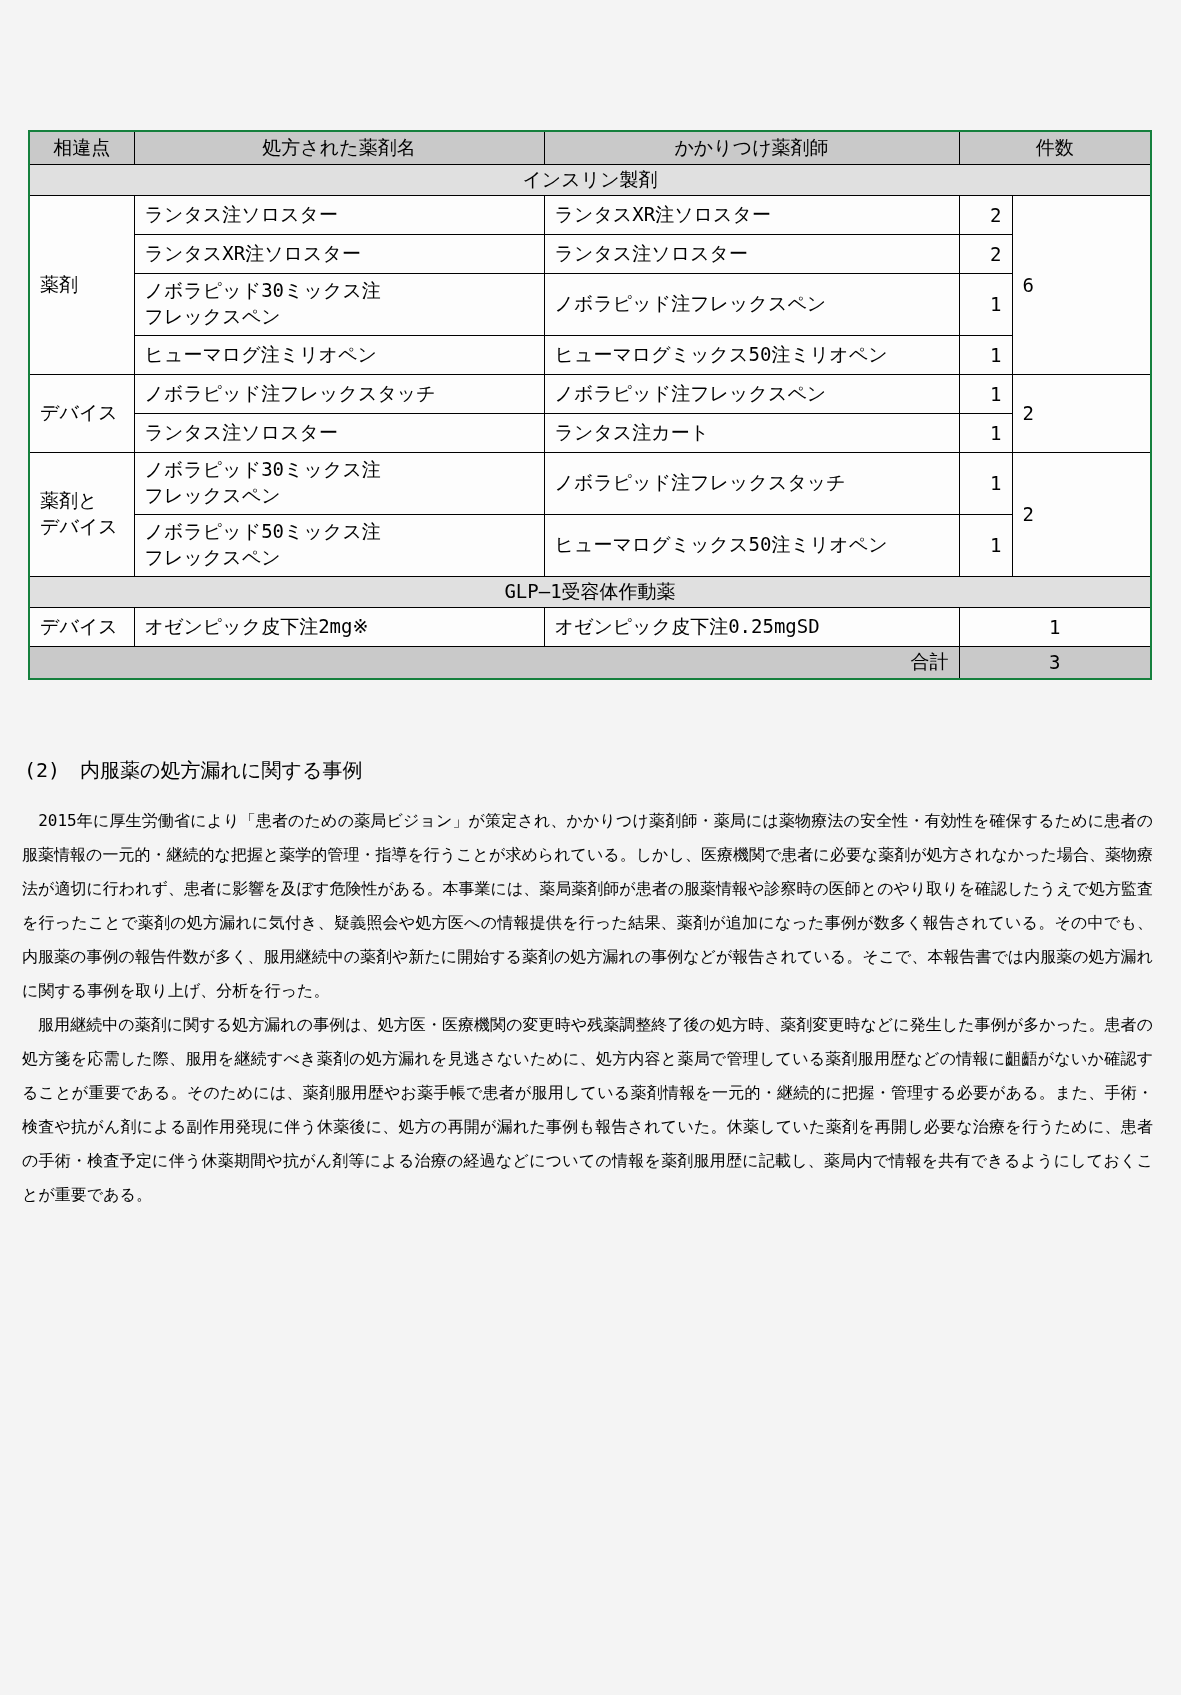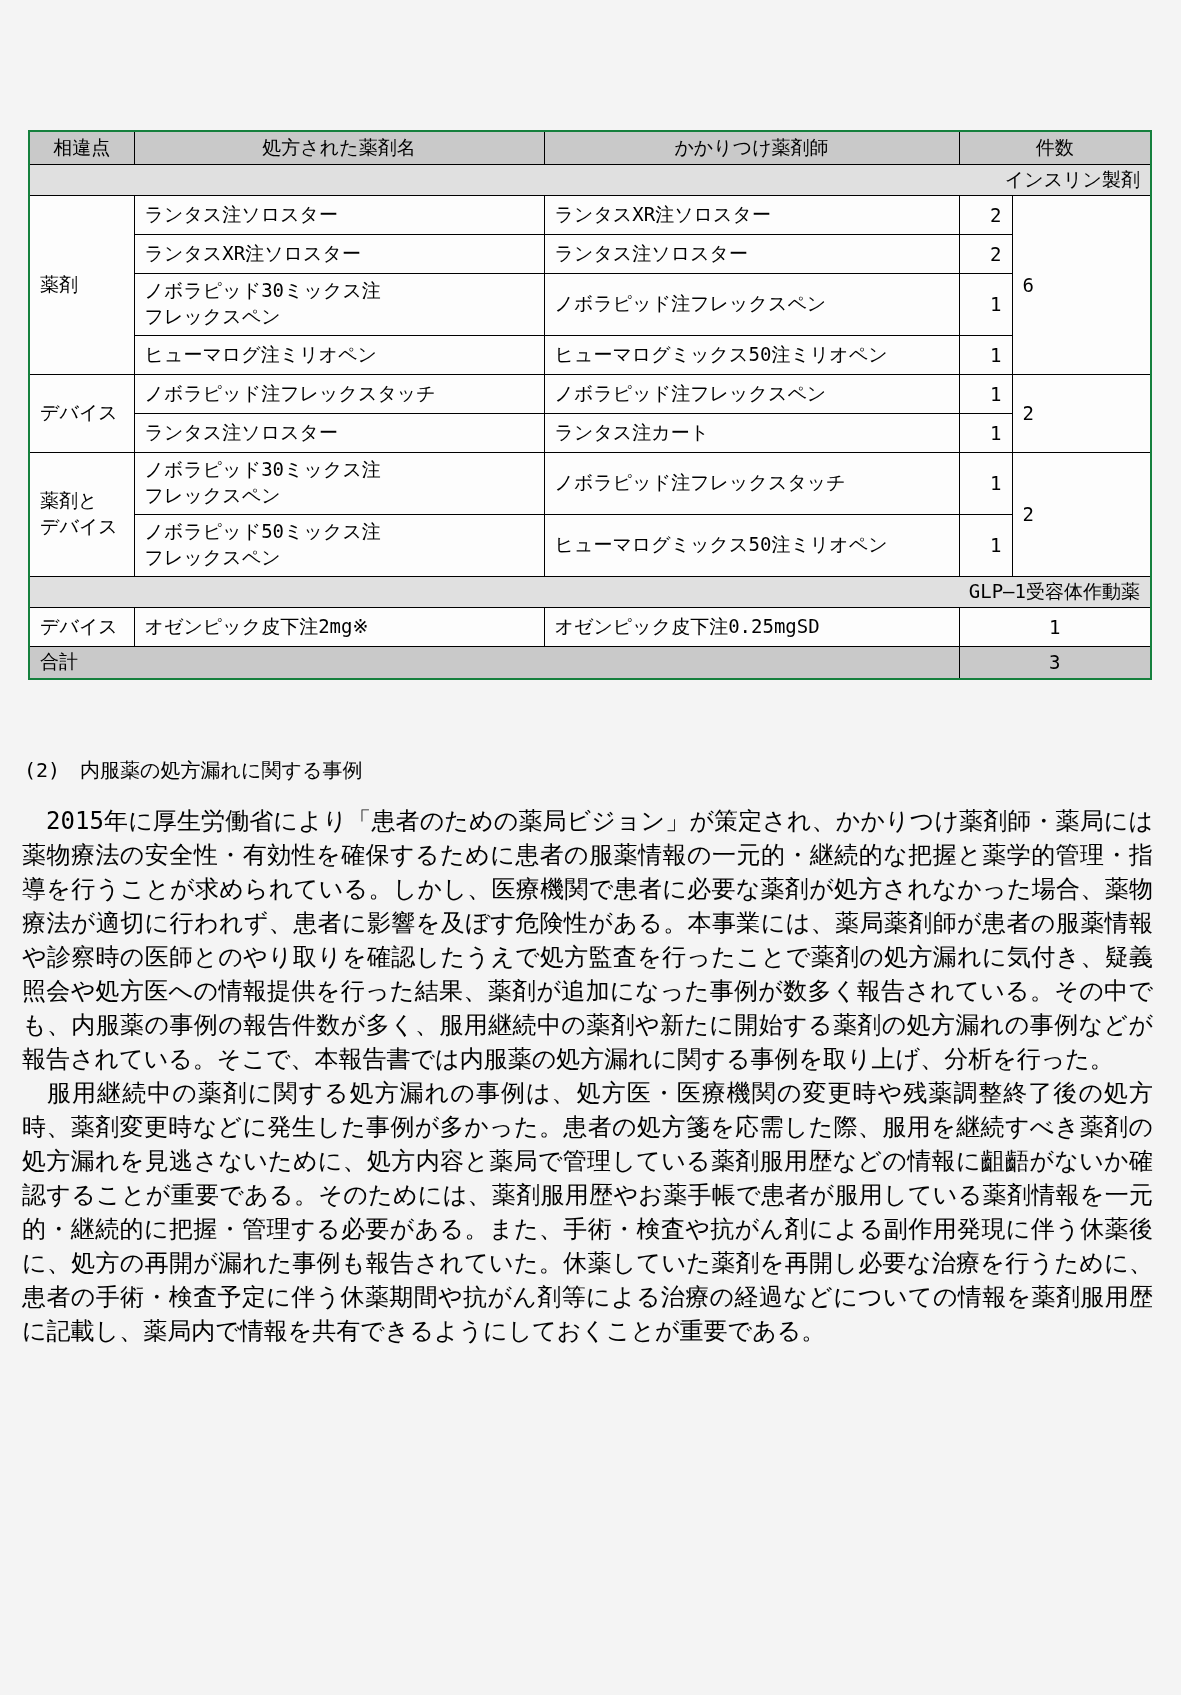--- a/index.html
+++ b/index.html
@@ -25,33 +25,33 @@
     border:1px solid #000;
     padding:2px 10px;
     font-weight:normal;
     vertical-align:middle;
     white-space:pre-line;
     overflow:hidden;
   }
   tr.hdr{height:33px;background:#c9c9c9;}
   tr.hdr th{text-align:center;}
   tr.sect{height:30px;}
-  tr.sect td{background:#e0e0e0;text-align:right;}
+  tr.sect td{background:#e0e0e0;text-align:center;}
   tr.total{height:33px;}
   tr.total td{background:#c9c9c9;}
   tr.rs{height:39px;}
   tr.rd{height:62px;}
   td.diff{padding-left:8px;}
   td.cnt{text-align:right;padding-right:8px;}
   td.sub{text-align:left;padding-left:22px;}
   td.merged{text-align:center;}
-  td.tlabel{text-align:left;}
+  td.tlabel{text-align:right;}
   .notes{margin:12px 0 0 2px;font-size:20px;line-height:36px;}
   .h2{margin:70px 0 0 2px;font-size:20px;line-height:40px;}
-  .bodytext{margin:14px 0 0 0;font-size:24px;line-height:34px;text-align:justify;}
+  .bodytext{margin:14px 0 0 0;font-size:16px;line-height:34px;text-align:justify;}
   .bodytext p{margin:0;}
 </style>
 </head>
 <body>
 
 <div class="doc">
 
 
   <table class="err">
     <colgroup>

